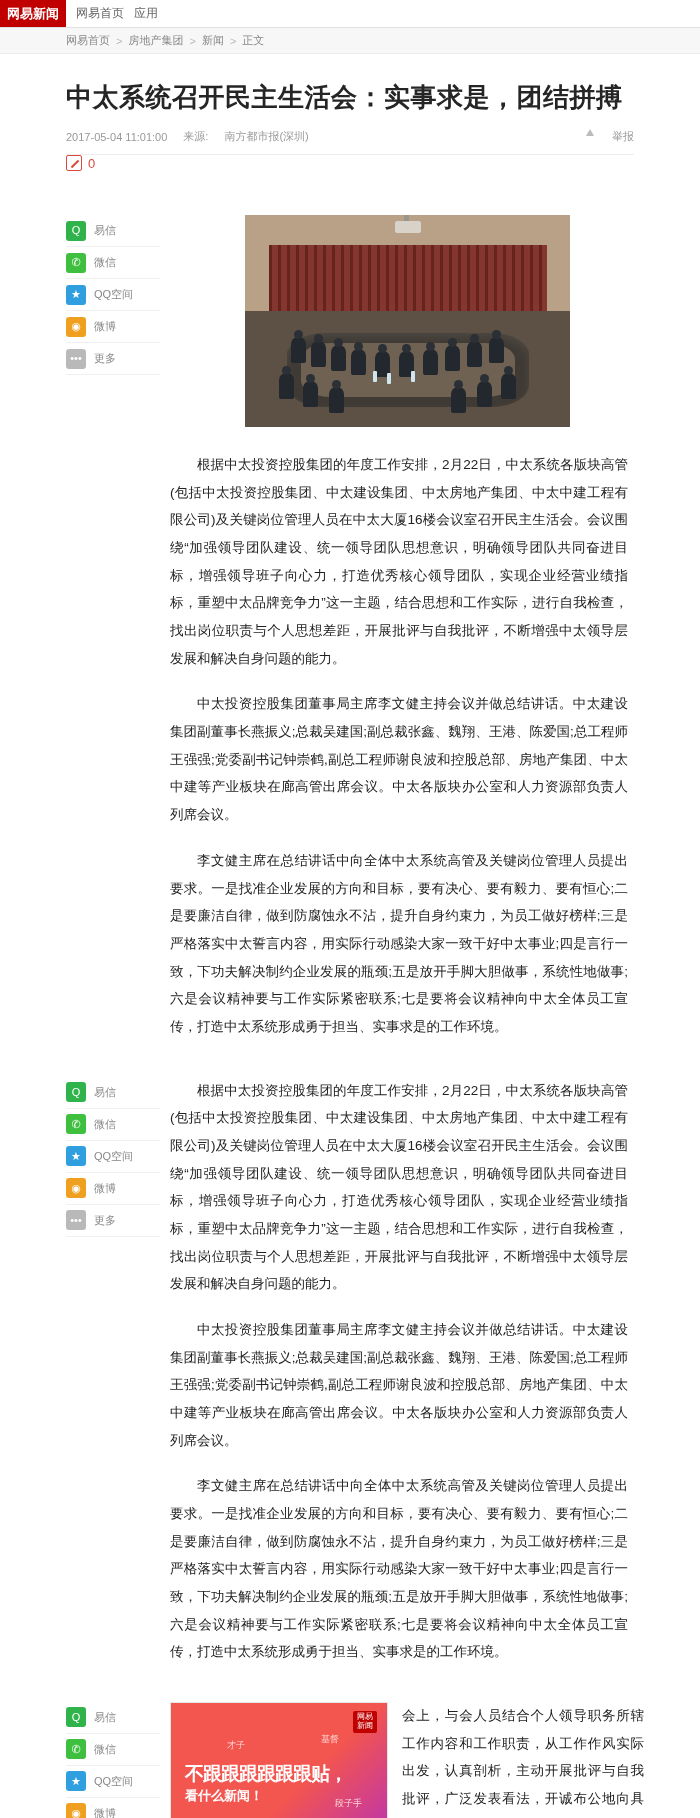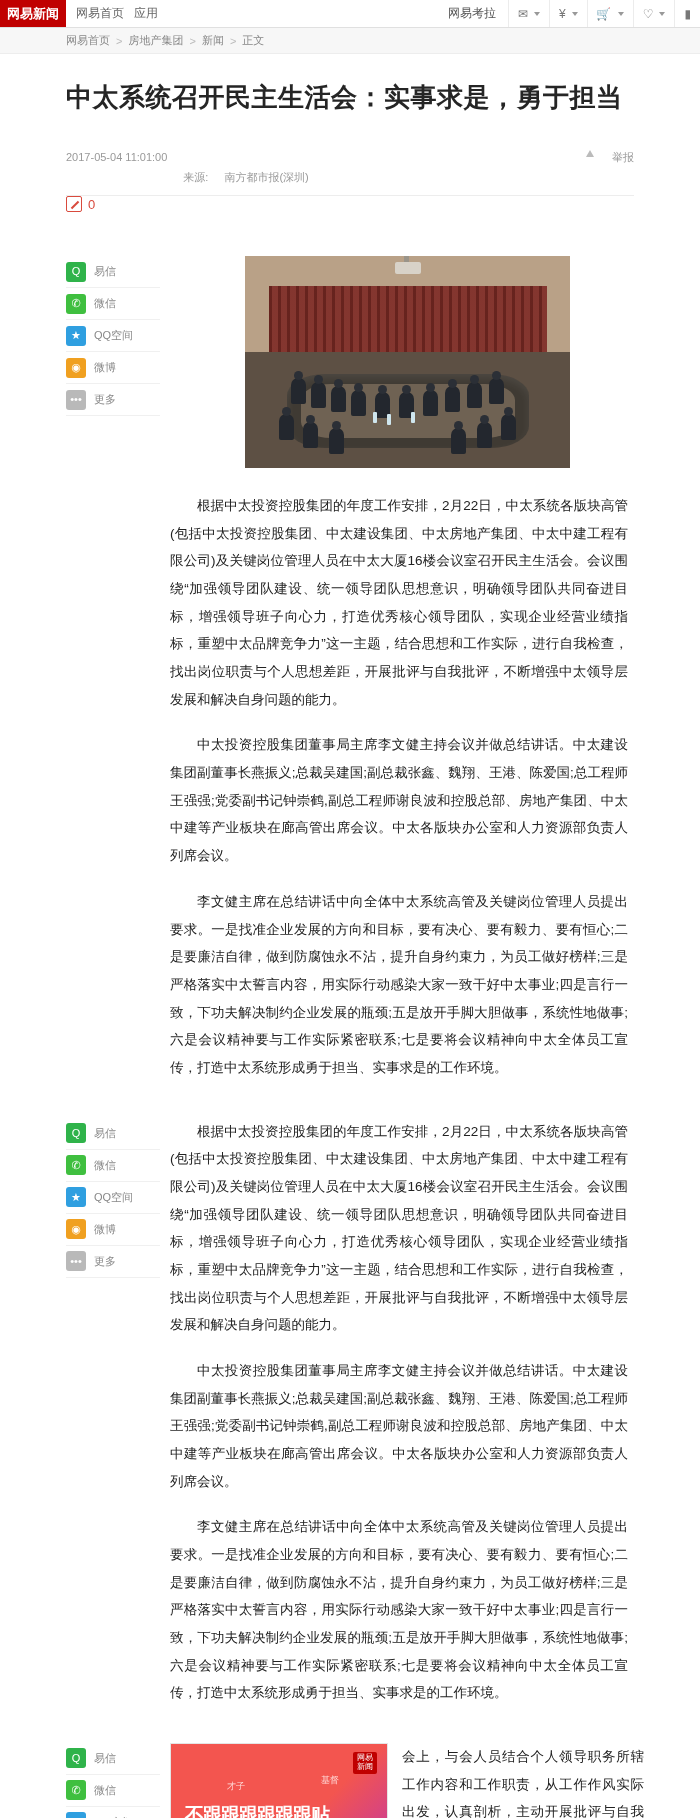--- a/index.html
+++ b/index.html
@@ -96,21 +96,21 @@
   }
   .meta {
     font-size: 11px;
     color: #999;
     display: flex;
     align-items: center;
     gap: 16px;
     padding-bottom: 10px;
     border-bottom: 1px solid #ededed;
   }
-  .meta .src { color: #999; margin-top: 41px; }
+  .meta .src { color: #999; }
   .meta .report {
     margin-left: auto;
     color: #999;
     display: flex;
     gap: 18px;
   }
   .warn-tri {
     display: inline-block;
     width: 0; height: 0;
     border-left: 4px solid transparent;
@@ -289,58 +289,34 @@
 
 <div class="topbar">
   <div class="logo163">
     <span>网易</span>
       <span class="cn">新闻</span>
   </div>
   <div class="topbar-links">
     <a href="#">网易首页</a>
     <a href="#">应用</a>
   </div>
-  <div class="topbar-right">
-    <div class="tb-item first">
-      <span>网易考拉</span>
-    </div>
-    <div class="tb-item">
-      <span class="mini-icon">✉</span>
-        <span class="caret"></span>
-    </div>
-    <div class="tb-item">
-      <span class="mini-icon">¥</span>
-        <span class="caret"></span>
-    </div>
-    <div class="tb-item">
-      <span class="mini-icon">🛒</span>
-        <span class="caret"></span>
-    </div>
-    <div class="tb-item">
-      <span class="mini-icon">♡</span>
-        <span class="caret"></span>
-    </div>
-    <div class="tb-item">
-      <span class="mini-icon">▮</span>
-    </div>
-  </div>
 </div>
 
 <div class="crumbbar">
   <a href="#">网易首页</a>
   <span class="crumb-sep">&gt;</span>
   <a href="#">房地产集团</a>
   <span class="crumb-sep">&gt;</span>
   <a href="#">新闻</a>
   <span class="crumb-sep">&gt;</span>
   <a href="#">正文</a>
 </div>
 
 <div class="headwrap">
-  <h1 class="title">中太系统召开民主生活会：实事求是，勇于担当</h1>
+  <h1 class="title">中太系统召开民主生活会：实事求是，团结拼搏</h1>
   <div class="meta">
     <span>2017-05-04 11:01:00</span>
     <span class="src">来源:</span>
     <span class="src">南方都市报(深圳)</span>
     <span class="report">
       <span class="warn-tri"></span>
       <span>举报</span>
     </span>
   </div>
 </div>

